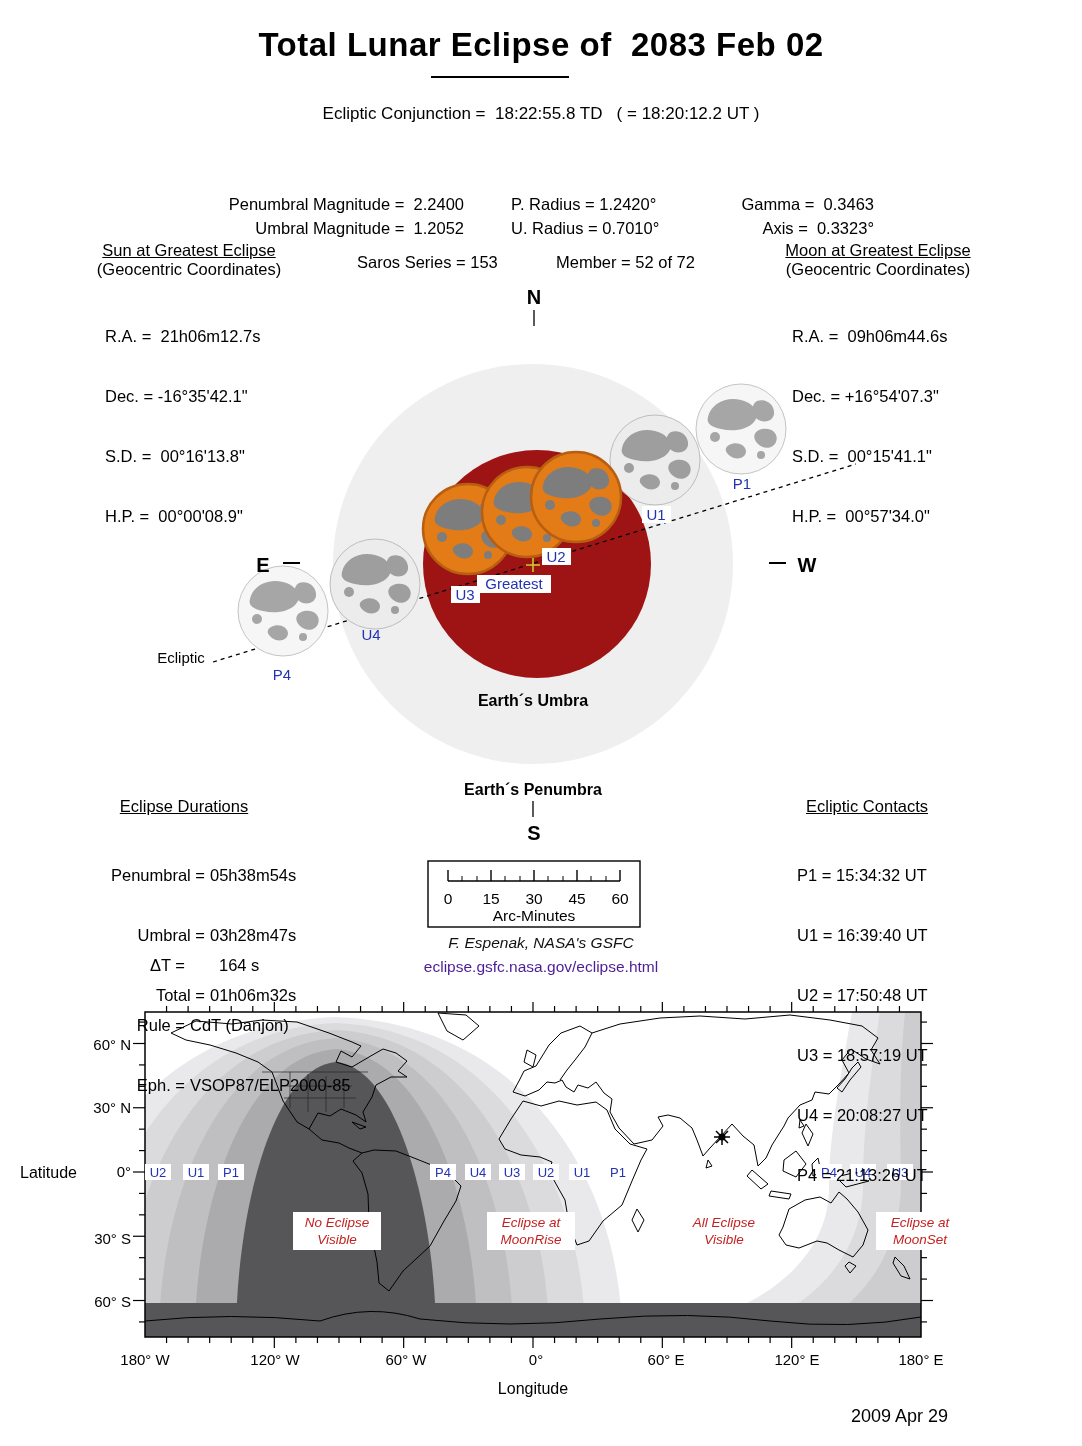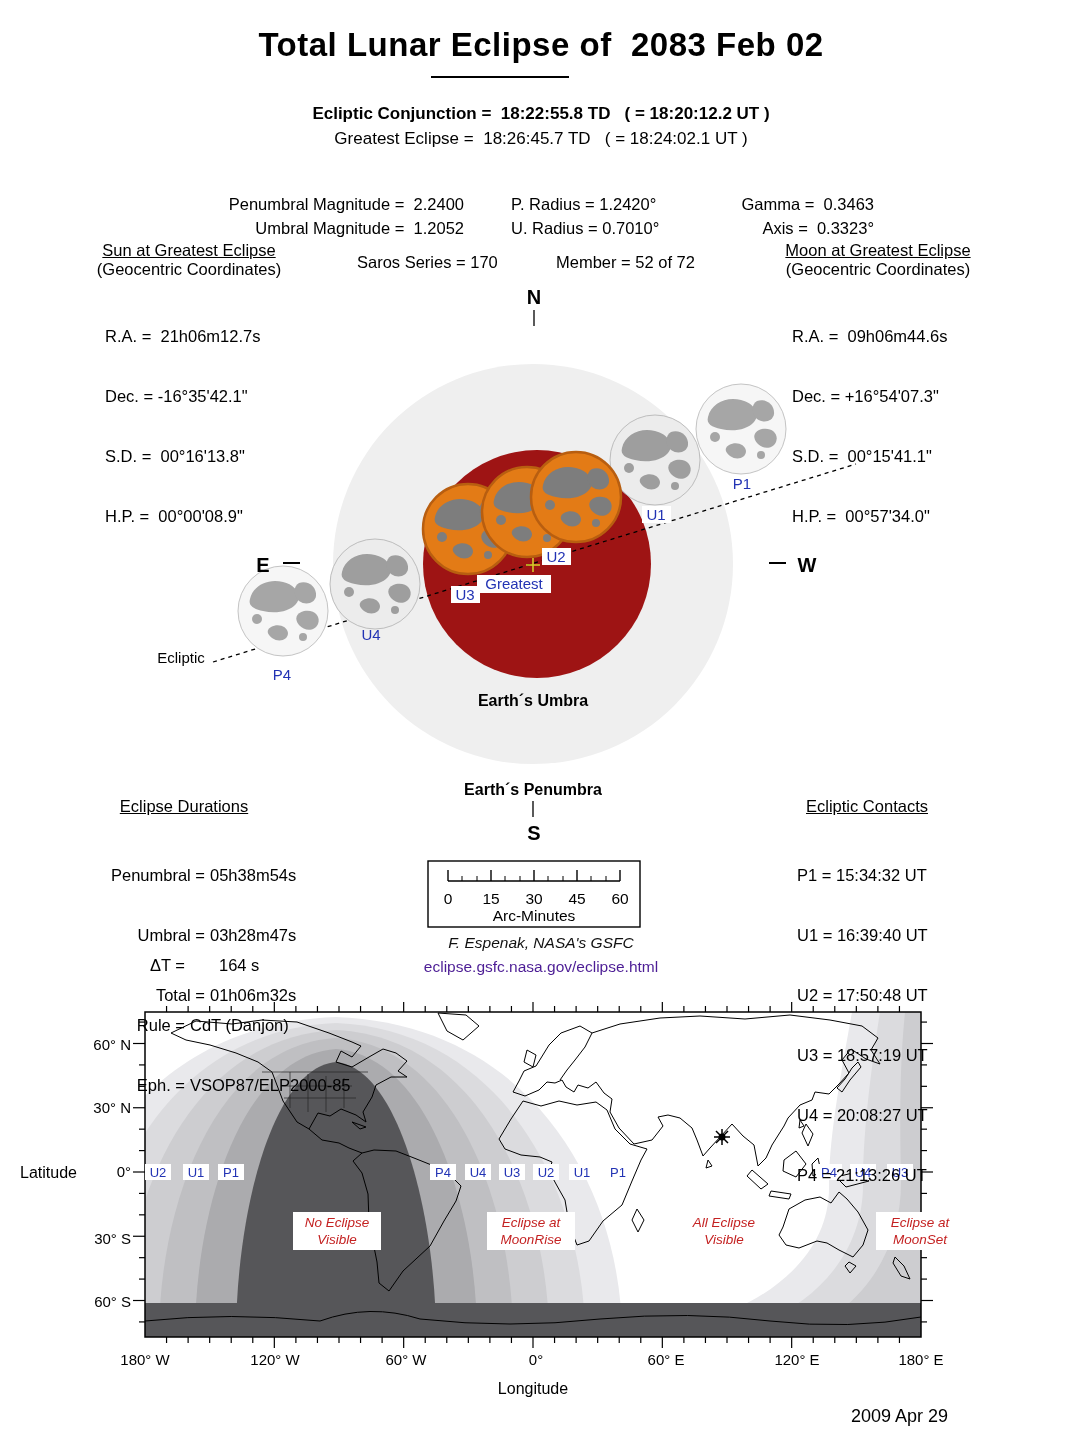--- a/index.html
+++ b/index.html
@@ -405,30 +405,29 @@
       <text x="921" y="1365" text-anchor="middle">180° E</text>
     </g>
     <text x="20" y="1178" font-size="16">Latitude</text>
     <text x="533" y="1394" font-size="16" text-anchor="middle">Longitude</text>
   </g>
 </svg>
 
 <div class="abs ctr title" style="top:26px;">Total Lunar Eclipse of  2083 Feb 02</div>
 <div class="abs" style="top:76px;left:431px;width:138px;height:2px;background:#000;"></div>
 
-<div class="abs ctr t17" style="top:104px;font-weight:bold;">Ecliptic Conjunction =  18:22:55.8 TD   ( = 18:20:12.2 UT )</div>
-<div class="abs ctr t17" style="top:129px;">Greatest Eclipse =  18:26:45.7 TD   ( = 18:24:02.1 UT )</div>
+<div class="abs ctr t17" style="top:104px;">Ecliptic Conjunction =  18:22:55.8 TD   ( = 18:20:12.2 UT )</div>
 
 <div class="abs t16" style="top:162px;right:618px;">Penumbral Magnitude =  2.2400</div>
 <div class="abs t16" style="top:162px;left:511px;">P. Radius = 1.2420°</div>
 <div class="abs t16" style="top:162px;right:208px;">Gamma =  0.3463</div>
 <div class="abs t16" style="top:186px;right:618px;">Umbral Magnitude =  1.2052</div>
 <div class="abs t16" style="top:186px;left:511px;">U. Radius = 0.7010°</div>
 <div class="abs t16" style="top:186px;right:208px;">Axis =  0.3323°</div>
-<div class="abs t16" style="top:220px;left:357px;">Saros Series = 170</div>
+<div class="abs t16" style="top:220px;left:357px;">Saros Series = 153</div>
 <div class="abs t16" style="top:220px;left:556px;">Member = 52 of 72</div>
 
 <div class="abs blockhead" style="top:241px;left:93px;width:192px;">Sun at Greatest Eclipse</div>
 <div class="abs blocksub" style="top:260px;left:93px;width:192px;">(Geocentric Coordinates)</div>
 <div class="abs lines16" style="top:288px;left:105px;">
   <div>R.A. =  21h06m12.7s</div>
   <div>Dec. = -16°35'42.1"</div>
   <div>S.D. =  00°16'13.8"</div>
   <div>H.P. =  00°00'08.9"</div>
 </div>

